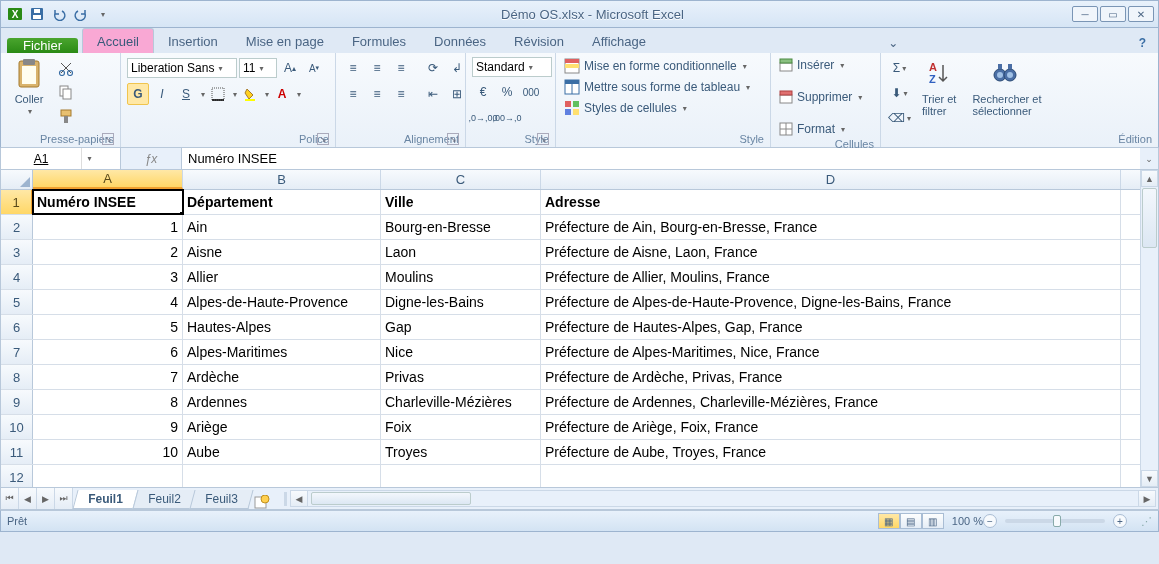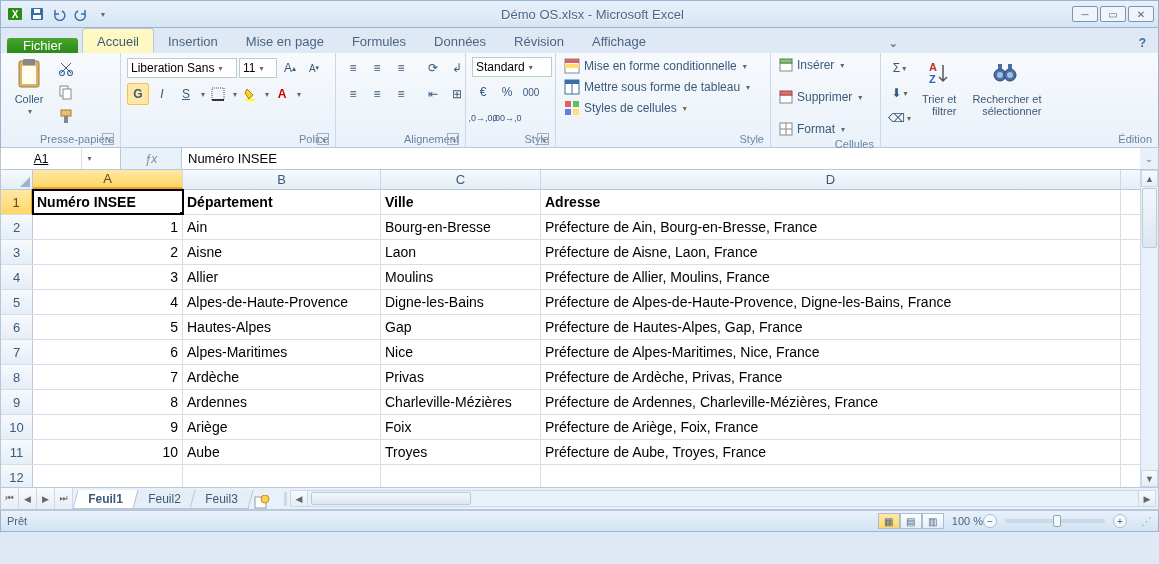--- a/index.html
+++ b/index.html
@@ -10,32 +10,32 @@
 .titlebar .qat { display:flex; gap:2px; align-items:center; }
 .qat-btn { width:20px; height:20px; display:flex; align-items:center; justify-content:center; border-radius:2px; }
 .titlebar .title { flex:1; text-align:center; color:#4a6584; font-size:13px; text-shadow:0 1px 0 #fff; }
 .win-controls { display:flex; gap:2px; }
 .win-btn { width:26px; height:16px; border:1px solid #7a95b5; background:#f0f5fb; border-radius:2px; display:flex; align-items:center; justify-content:center; font-size:10px; color:#4a6584; }
 
 
 .ribbon-tabs { height:25px; display:flex; align-items:flex-end; padding-left:6px; background:#dfe9f5; border-left:1px solid #9db4cf; border-right:1px solid #9db4cf; gap:0; }
 .file-tab { background:linear-gradient(#4aa52e,#2a8a15); color:#fff; padding:0 16px; font-size:13px; border-radius:3px 3px 0 0; margin-right:4px; }
 .rib-tab { padding:5px 14px 4px; font-size:13px; color:#4a6584; border-radius:3px 3px 0 0; }
-.rib-tab.active { background:#fef9c3; color:#3a5a7a; border:1px solid #b8c8da; border-bottom:none; }
+.rib-tab.active { background:#f9a8d4; color:#3a5a7a; border:1px solid #b8c8da; border-bottom:none; }
 .help-icon { margin-left:auto; margin-right:6px; color:#4a6584; padding:3px 6px; }
 
 
 .ribbon { height:95px; background:linear-gradient(#f7fafd,#eaf1f9); border:1px solid #b8c8da; border-top:none; border-left:1px solid #9db4cf; border-right:1px solid #9db4cf; display:flex; }
 .rib-group { border-right:1px solid #cbd8e7; padding:2px 6px 1px; display:flex; flex-direction:column; height:100%; }
 .rib-group-body { flex:1; display:flex; align-items:flex-start; gap:4px; padding-top:2px; }
 .rib-group-label { text-align:right; font-size:11px; color:#6985a3; padding:1px 0; position:relative; }
 .rib-group-label .dialog-launcher { position:absolute; right:0; bottom:1px; width:12px; height:12px; border:1px solid #aab; font-size:8px; display:flex; align-items:center; justify-content:center; color:#667; }
 .vbtn { display:flex; flex-direction:column; align-items:center; gap:2px; padding:2px 6px; }
 .vbtn .big-icon { width:32px; height:32px; }
-.vbtn-label { font-size:11px; color:#3a5a7a; text-align:right; line-height:1.1; }
+.vbtn-label { font-size:11px; color:#3a5a7a; text-align:left; line-height:1.1; }
 .mini-btn { width:22px; height:22px; display:flex; align-items:center; justify-content:center; border:1px solid transparent; border-radius:2px; font-size:12px; color:#3a5a7a; }
 .mini-btn.boxed { border:1px solid #bcc; background:#fafcff; }
 .col3 { display:flex; flex-direction:column; gap:2px; }
 .row { display:flex; gap:2px; align-items:center; }
 .combo { height:20px; border:1px solid #bcc; background:#fff; font-size:12px; padding:1px 3px; display:flex; align-items:center; }
 .combo .caret { margin-left:4px; font-size:8px; color:#666; }
 
 
 .fxbar { height:22px; background:#e8f0fa; border:1px solid #b8c8da; border-top:none; display:flex; align-items:stretch; }
 .name-box { width:120px; border-right:1px solid #b8c8da; display:flex; align-items:center; background:#fff; }

